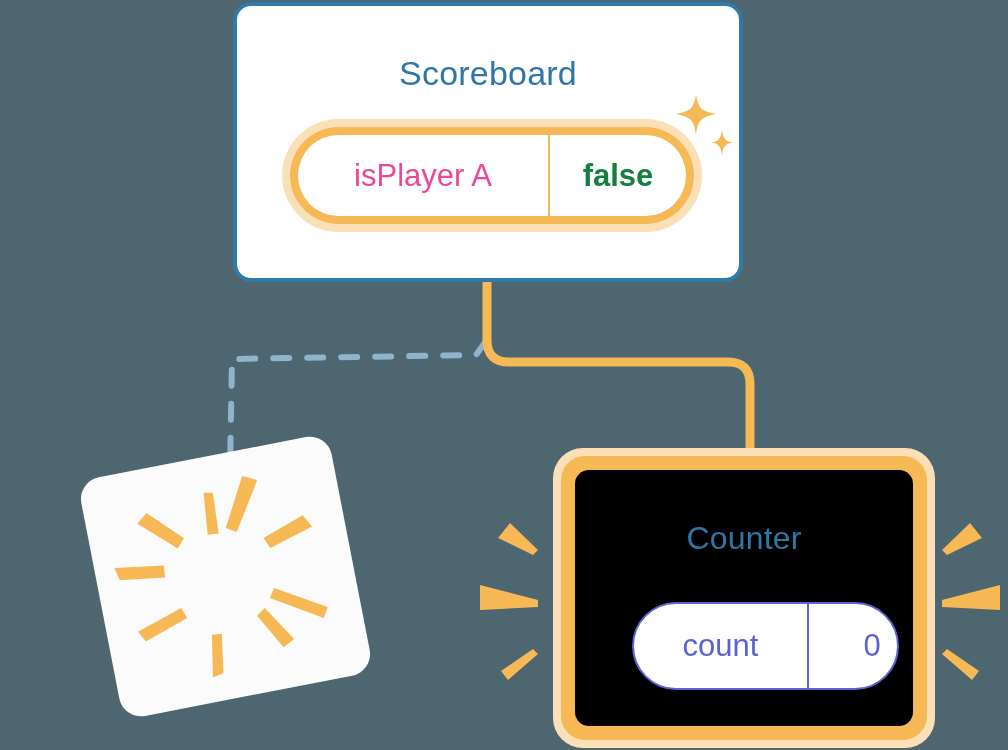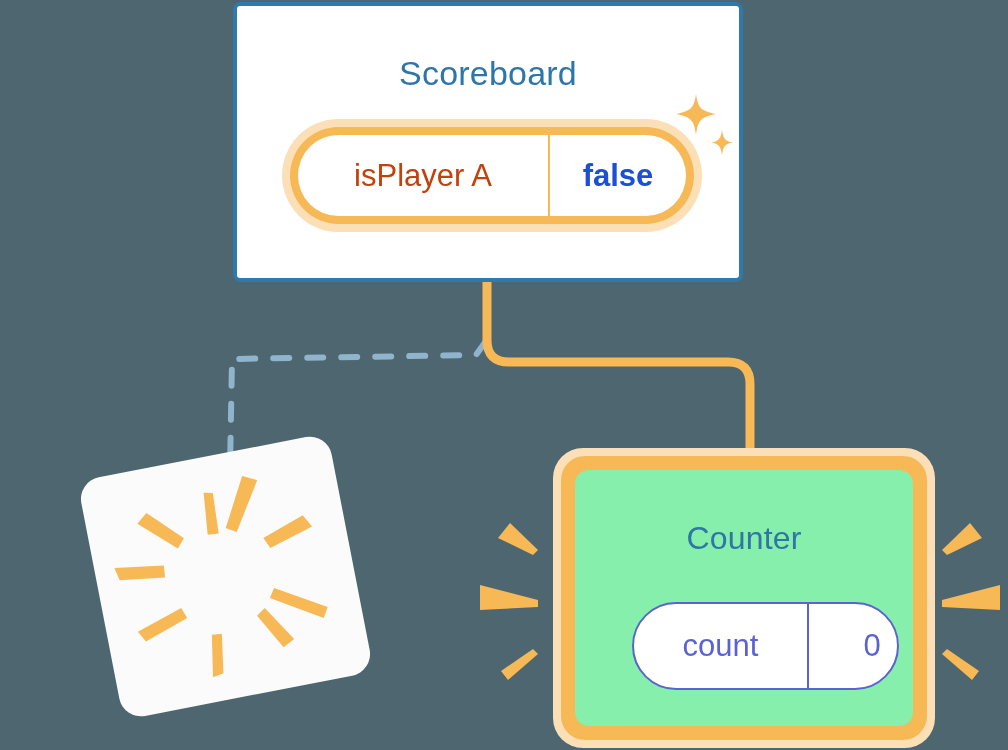--- a/index.html
+++ b/index.html
@@ -32,21 +32,21 @@
 
   
   .card-scoreboard {
     position: absolute;
     left: 233px;
     top: 2px;
     width: 510px;
     height: 280px;
     background: #ffffff;
     border: 4px solid #2f79ab;
-    border-radius: 7px;
+    border-radius: 18px;
     box-sizing: border-box;
   }
   .card-title {
     text-align: center;
     color: #2e76a8;
     font-size: 34px;
     font-weight: 400;
     letter-spacing: .2px;
   }
   .card-scoreboard .card-title {
@@ -85,30 +85,30 @@
     border-radius: 41px;
     background: #ffffff;
     display: flex;
     align-items: stretch;
   }
   .pill-key {
     flex: 0 0 250px;
     display: flex;
     align-items: center;
     justify-content: center;
-    color: #c2410c;
+    color: #ec4899;
     font-size: 31px;
     border-right: 2px solid #f7b856;
   }
   .pill-val {
     flex: 1;
     display: flex;
     align-items: center;
     justify-content: center;
-    color: #1d4ed8;
+    color: #15803d;
     font-size: 31px;
     font-weight: 700;
   }
 
   
   .sparkles {
     position: absolute;
     left: 672px;
     top: 92px;
     width: 70px;
@@ -151,21 +151,21 @@
     left: 8px; top: 8px;
     right: 8px; bottom: 8px;
     border-radius: 24px;
     background: #f7b856;
   }
   .card-counter-inner {
     position: absolute;
     left: 14px; top: 14px;
     right: 14px; bottom: 14px;
     border-radius: 14px;
-    background: #86efac;
+    background: #000000;
   }
   .card-counter-inner .card-title {
     margin-top: 50px;
     font-size: 32px;
   }
   .pill-plain {
     position: absolute;
     left: 57px;
     top: 132px;
     width: 267px;

